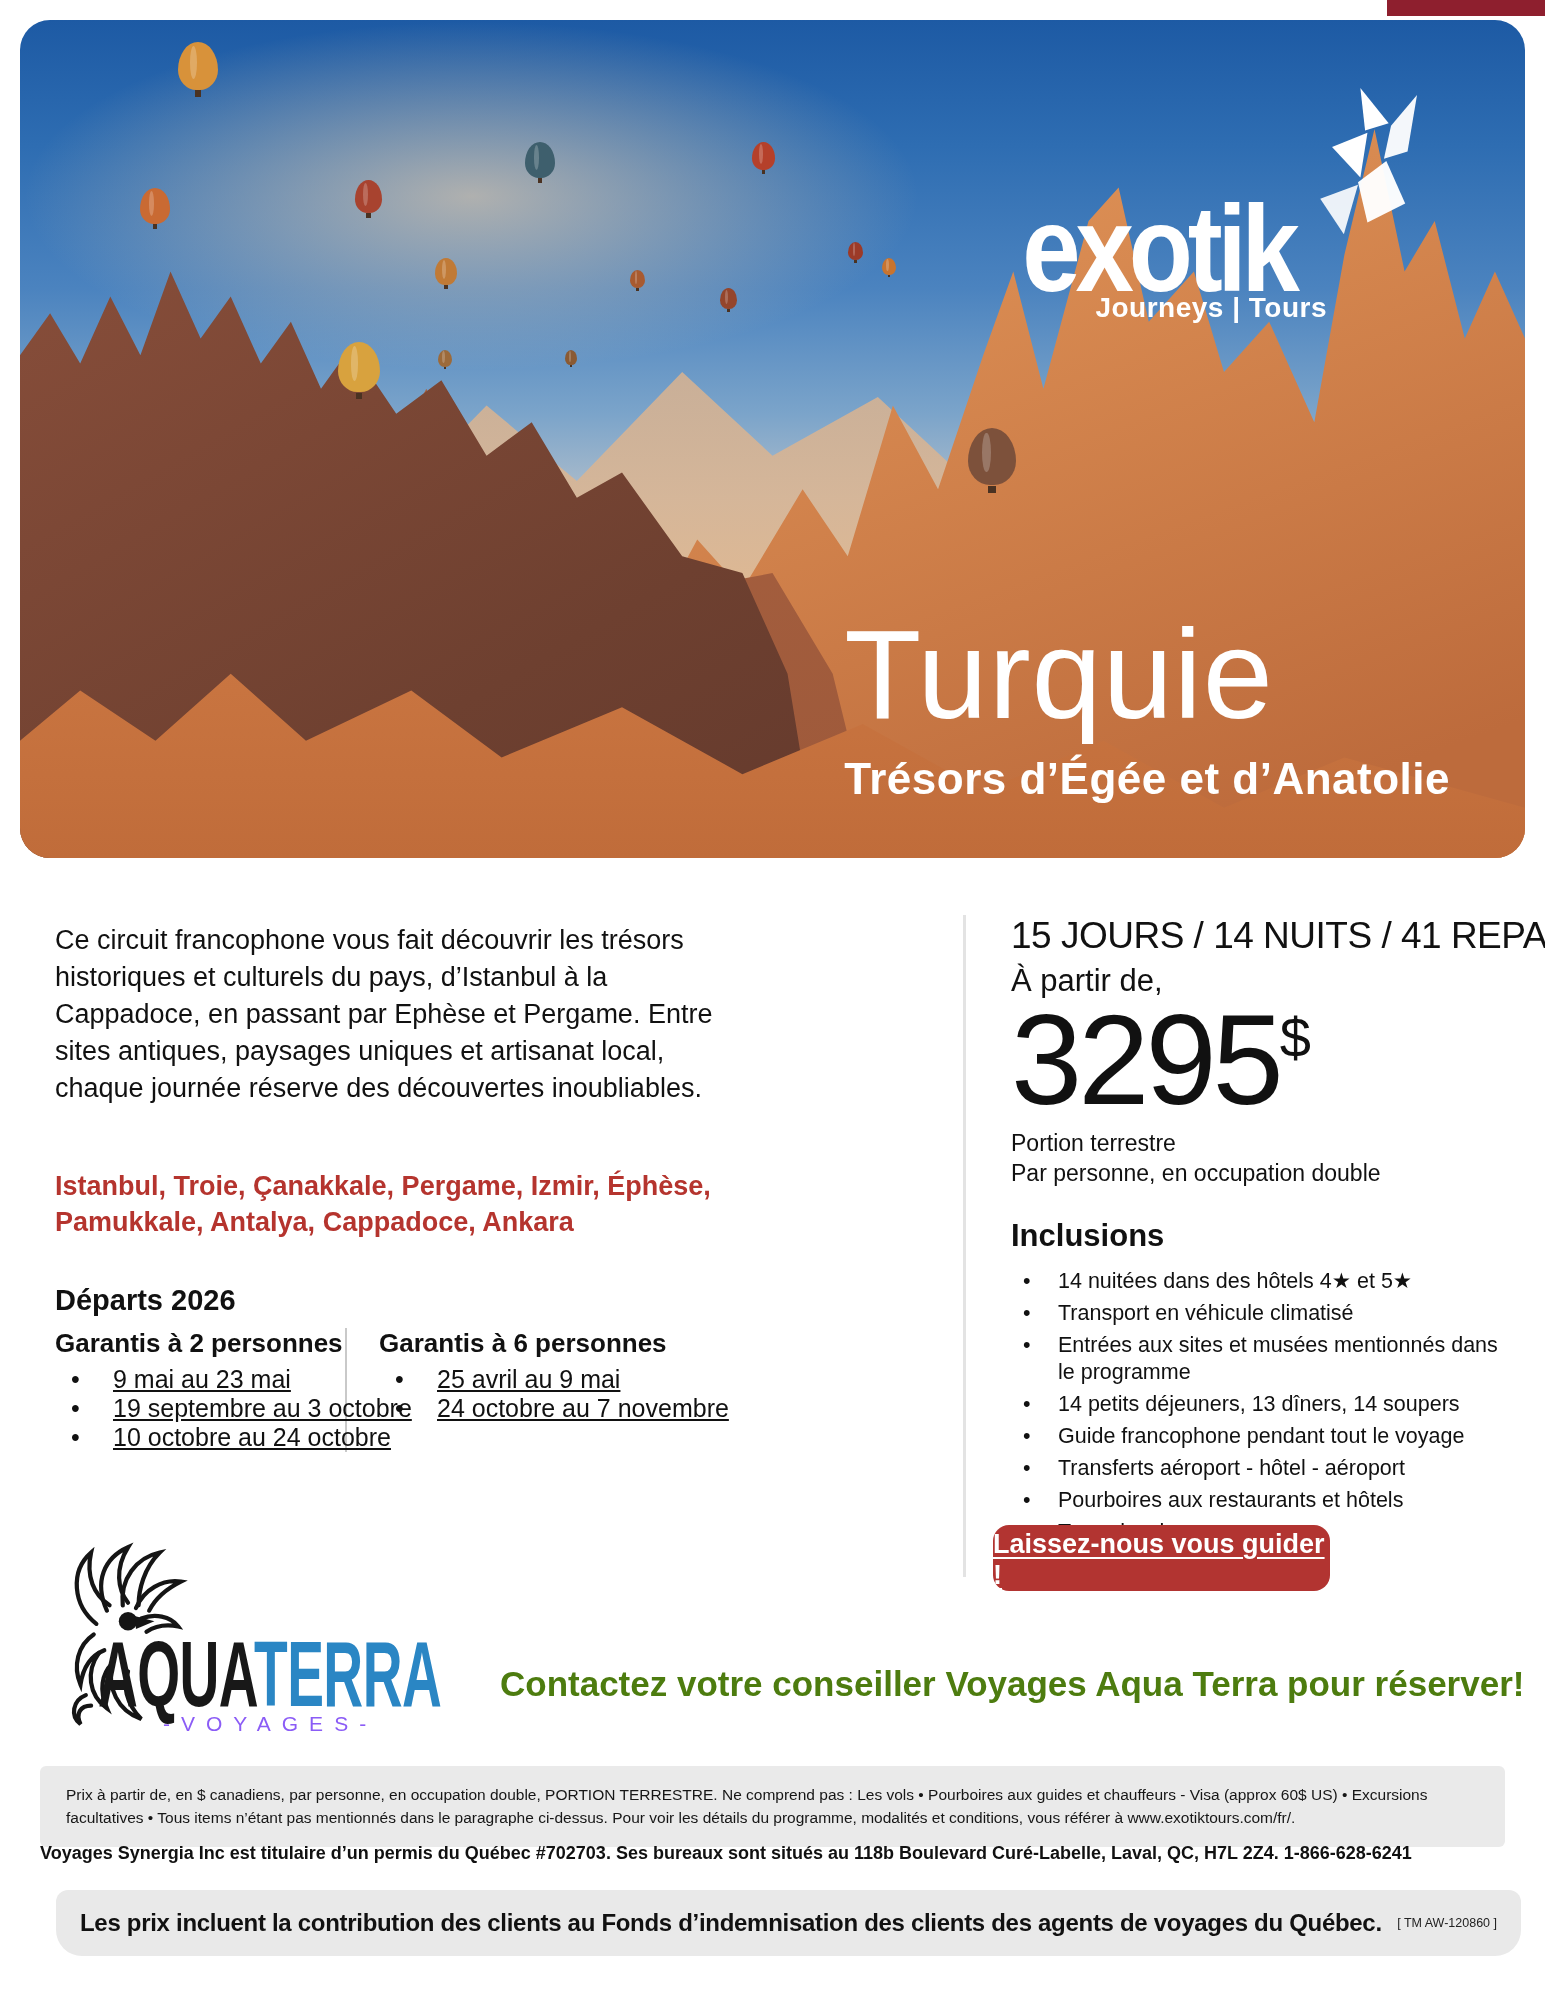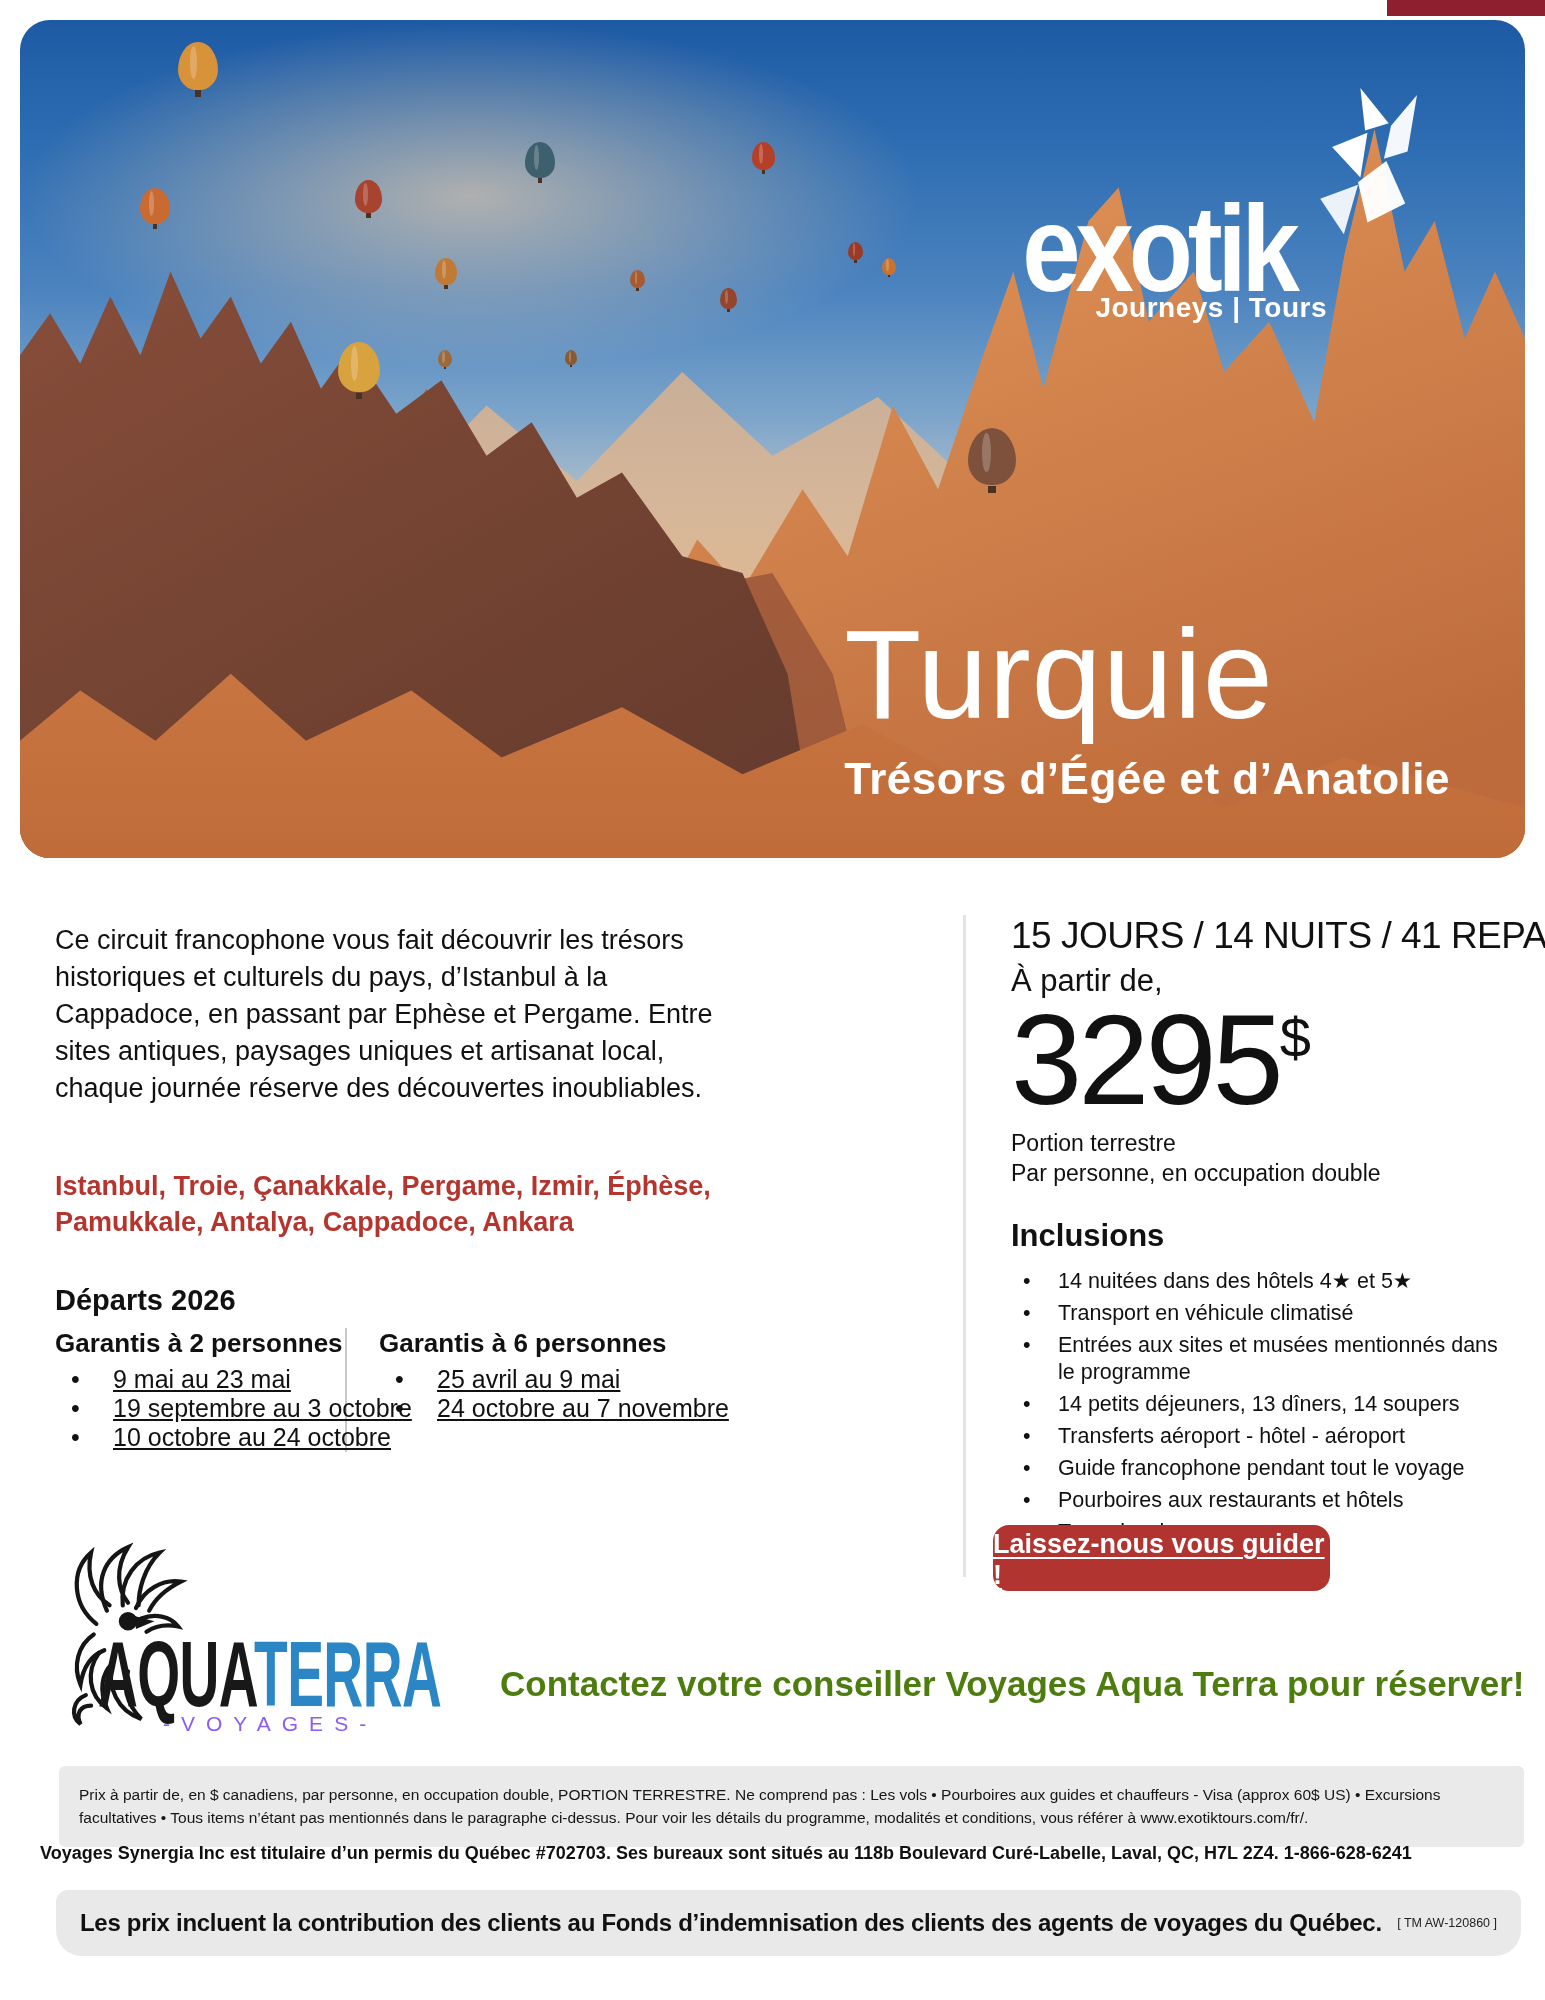--- a/index.html
+++ b/index.html
@@ -79,21 +79,21 @@
   .phoenix { position:absolute; left:56px; top:1542px; width:152px; height:198px; }
   .logo-text { position:absolute; left:98px; top:1628px; font-size:92px; font-weight:700; line-height:1;
     letter-spacing:-1px; transform:scaleX(.6); transform-origin:left top; white-space:nowrap; }
   .logo-text .aqua { color:#181818; }
   .logo-text .terra { color:#2a86c4; }
   .voyages { position:absolute; left:163px; top:1712px; font-size:21px; letter-spacing:11px; color:#8b5cf6; }
   .contact { position:absolute; left:500px; top:1664px; font-size:35px; font-weight:700; color:#4d7c0f; white-space:nowrap; }
 
   
   .fine-box { position:absolute; left:40px; top:1766px; width:1465px; box-sizing:border-box;
-    background:#eaeaea; border-radius:6px; padding:17px 20px; font-size:15.5px; line-height:1.5; color:#161616;margin-left:19px; }
+    background:#eaeaea; border-radius:6px; padding:17px 26px; font-size:15.5px; line-height:1.5; color:#161616; }
   .permit { position:absolute; left:40px; top:1843px; font-size:18px; font-weight:700; }
   .fund-box { position:absolute; left:56px; top:1890px; width:1465px; height:66px; box-sizing:border-box;
     background:#e9e9e9; border-radius:12px 12px 26px 26px; display:flex; align-items:center; padding:0 24px; }
   .fund-text { font-size:24px; font-weight:700; letter-spacing:-.3px; }
   .tm { margin-left:auto; font-size:12.5px; color:#222; white-space:nowrap; }
 </style>
 </head>
 <body>
 
 <div class="page">
@@ -166,22 +166,22 @@
     <div class="from">À partir de,</div>
     <div class="price-row"><span>3295</span><sup>$</sup></div>
     <div class="price-note first">Portion terrestre</div>
     <div class="price-note">Par personne, en occupation double</div>
     <div class="incl-title">Inclusions</div>
     <ul class="inclusions">
       <li>14 nuitées dans des hôtels 4★ et 5★</li>
       <li>Transport en véhicule climatisé</li>
       <li>Entrées aux sites et musées mentionnés dans le programme</li>
       <li>14 petits déjeuners, 13 dîners, 14 soupers</li>
+      <li>Guide francophone pendant tout le voyage</li>
       <li>Transferts aéroport - hôtel - aéroport</li>
-      <li>Guide francophone pendant tout le voyage</li>
       <li>Pourboires aux restaurants et hôtels</li>
       <li>Taxes locales</li>
       <li>Frais de service</li>
     </ul>
   </div>
   <div class="cta">
     <span>Laissez-nous vous guider !</span>
   </div>
 
   <svg class="phoenix" viewBox="0 0 110 150">

